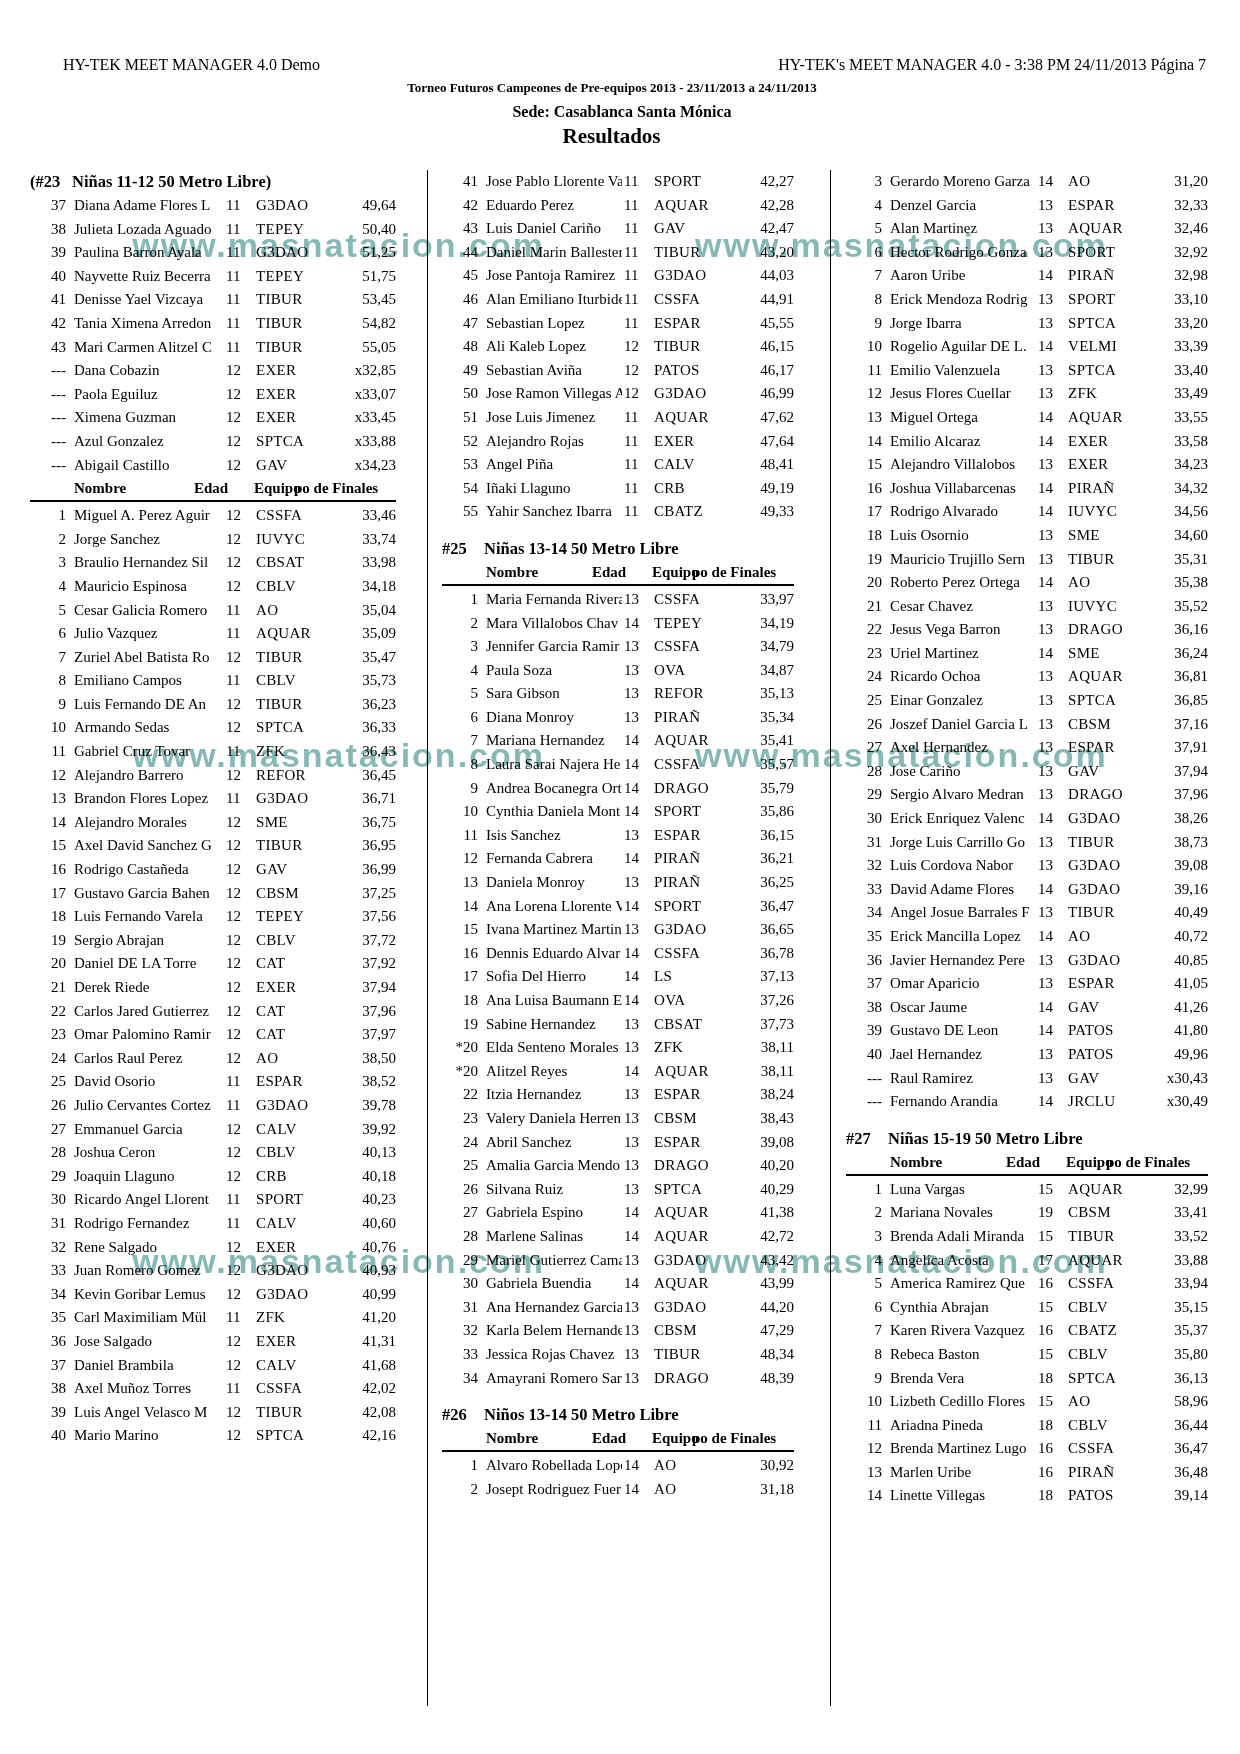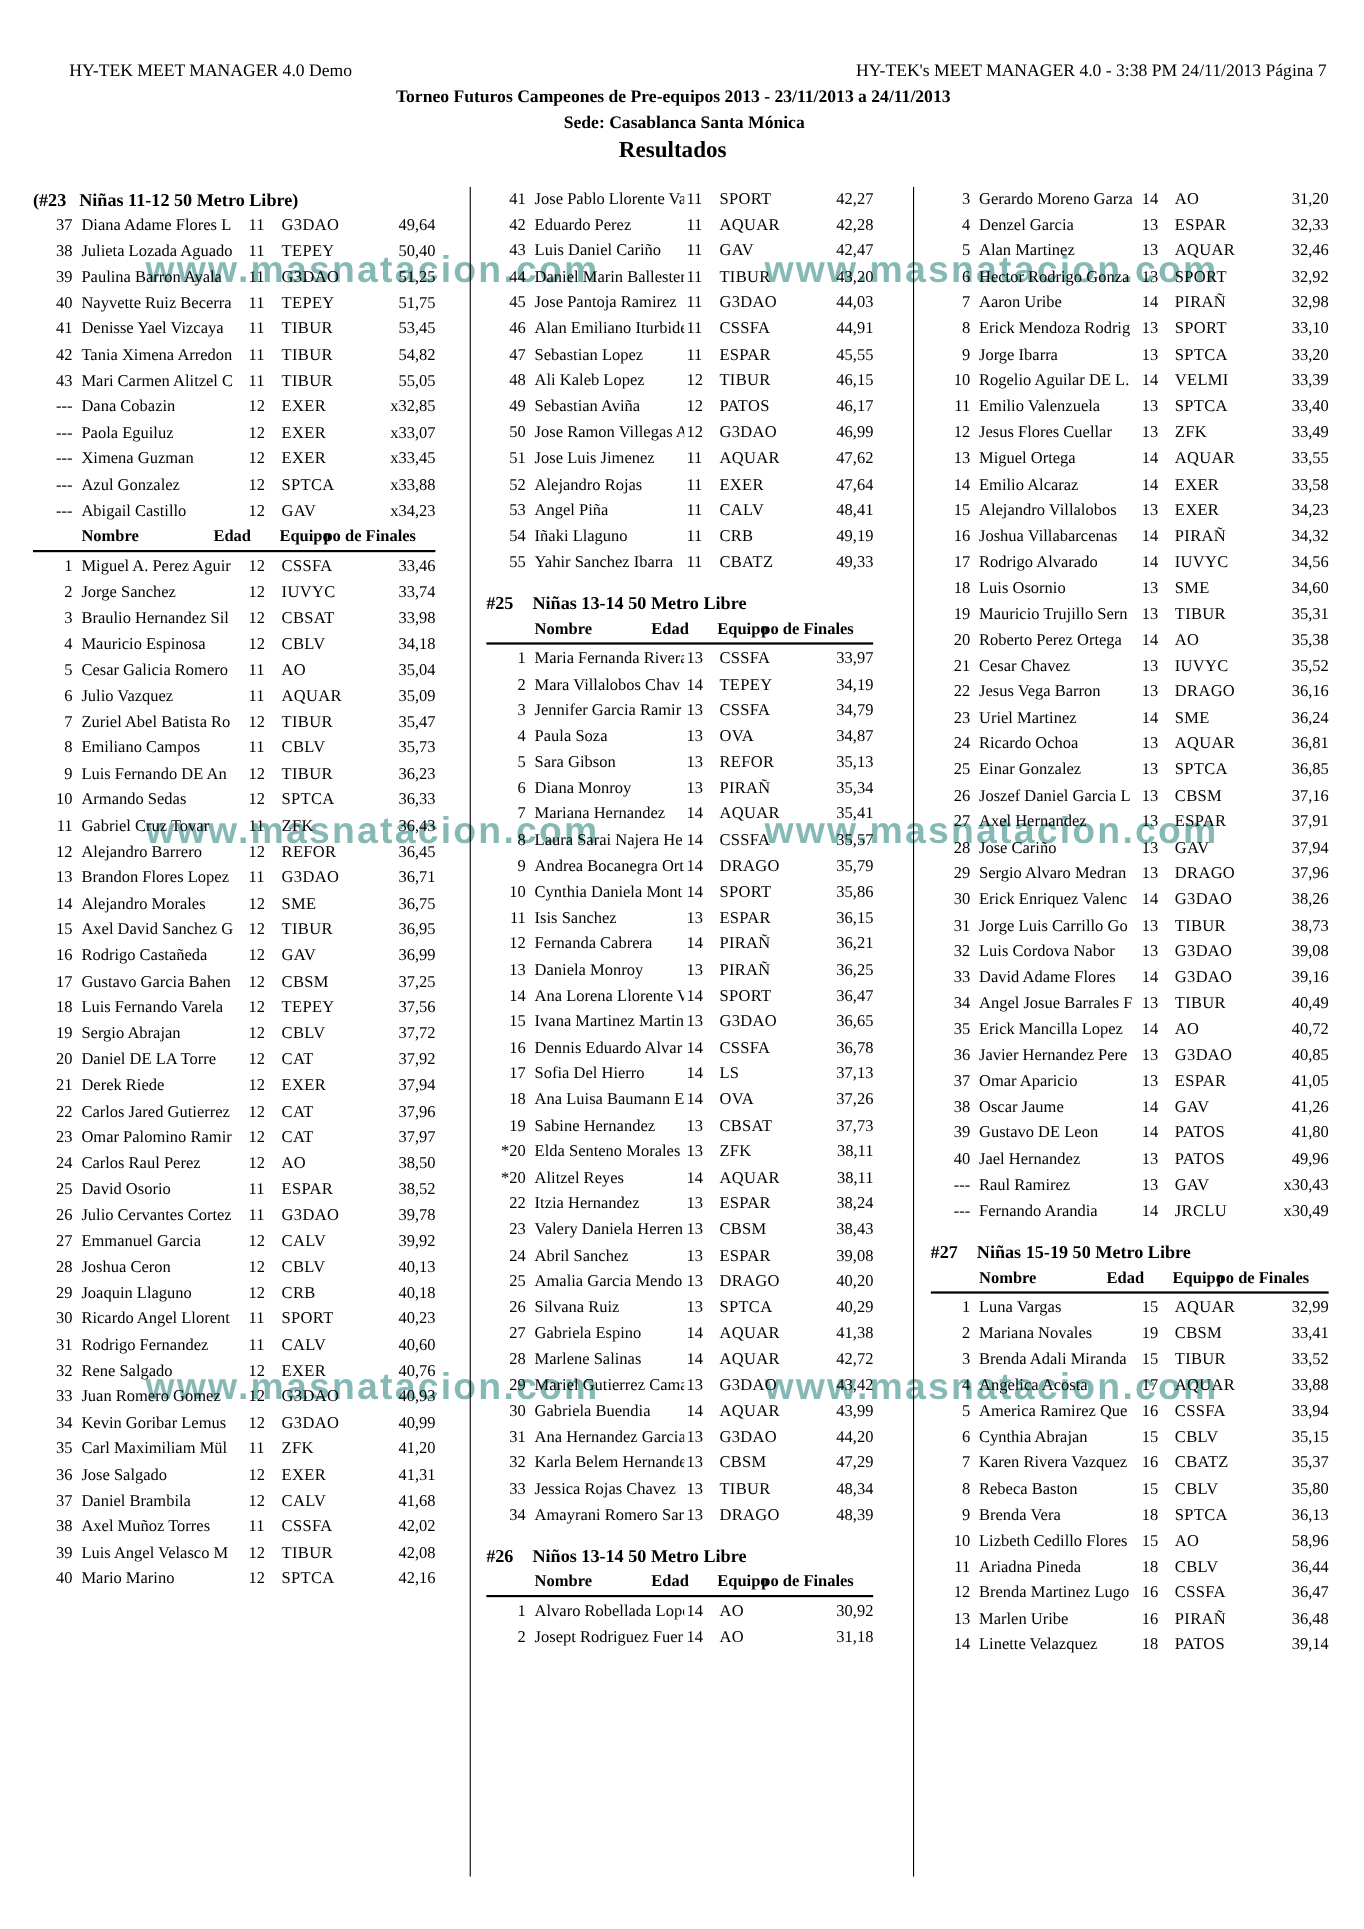--- a/index.html
+++ b/index.html
@@ -2,21 +2,21 @@
 <html><head>
 <meta charset="utf-8">
 <style>
   html,body{margin:0;padding:0;}
   body{
     width:1240px;height:1754px;background:#ffffff;color:#000;
     font-family:"Liberation Serif","DejaVu Serif",serif;
     position:relative;overflow:hidden;
   }
   .meta-row{position:absolute;top:56px;left:35px;right:34px;display:flex;justify-content:space-between;font-size:16px;z-index:2;margin-left:28px;}
-  .doc-title{position:absolute;top:80px;left:0;right:16px;text-align:center;font-weight:bold;font-size:16px;z-index:2;}
+  .doc-title{position:absolute;top:80px;left:0;right:16px;text-align:center;font-weight:bold;font-size:13px;z-index:2;}
   .doc-venue{position:absolute;top:103px;left:4px;right:0;text-align:center;font-weight:bold;font-size:16px;z-index:2;}
   .doc-section{position:absolute;top:124px;left:0;right:17px;text-align:center;font-weight:bold;font-size:21px;z-index:2;}
 
   .column{position:absolute;top:170px;z-index:2;overflow:hidden;}
   #col-1{left:30px;width:366px;}
   #col-2{left:442px;width:352px;}
   #col-3{left:846px;width:362px;}
   .v-divider{position:absolute;top:170px;width:1px;height:1536px;background:#000;z-index:2;}
   #divider-1{left:427px;}
   #divider-2{left:830px;}
@@ -1206,18 +1206,18 @@
     </div>
     <div class="row">
       <span class="cell place">13</span>
       <span class="cell name">Marlen Uribe</span>
       <span class="cell age">16</span>
       <span class="cell team">PIRAÑ</span>
       <span class="cell time">36,48</span>
     </div>
     <div class="row">
       <span class="cell place">14</span>
-      <span class="cell name">Linette Velazquez</span>
+      <span class="cell name">Linette Villegas</span>
       <span class="cell age">18</span>
       <span class="cell team">PATOS</span>
       <span class="cell time">39,14</span>
     </div>
   </div>
 
 </body></html>

